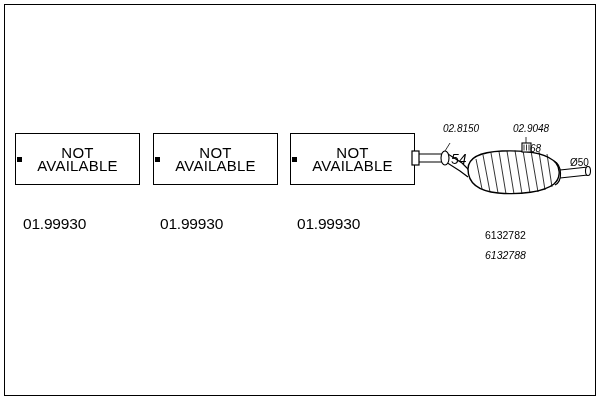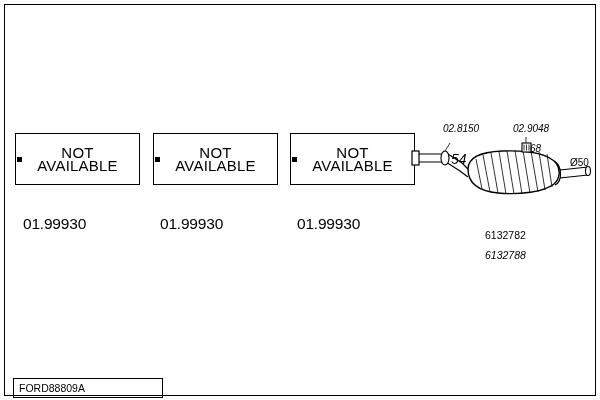--- a/index.html
+++ b/index.html
@@ -178,17 +178,14 @@
   <div class="badge-label" style="left:446px; top:146px; font-size:14px;">54</div>
 
   <div class="badge-label" style="left:508px; top:118px;">02.9048</div>
   <div class="badge-label" style="left:525px; top:138px; font-size:10px;">68</div>
 
   <div class="diam" style="left:565px; top:152px;">Ø50</div>
 
   <div class="subcode" style="left:480px; top:224px;">6132782</div>
   <div class="subcode" style="left:480px; top:244px;font-style:italic;">6132788</div>
 
-  <div id="footer-box">
-    <span class="txt">FORD88809A</span>
-  </div>
 
 </div>
 
 </body></html>

